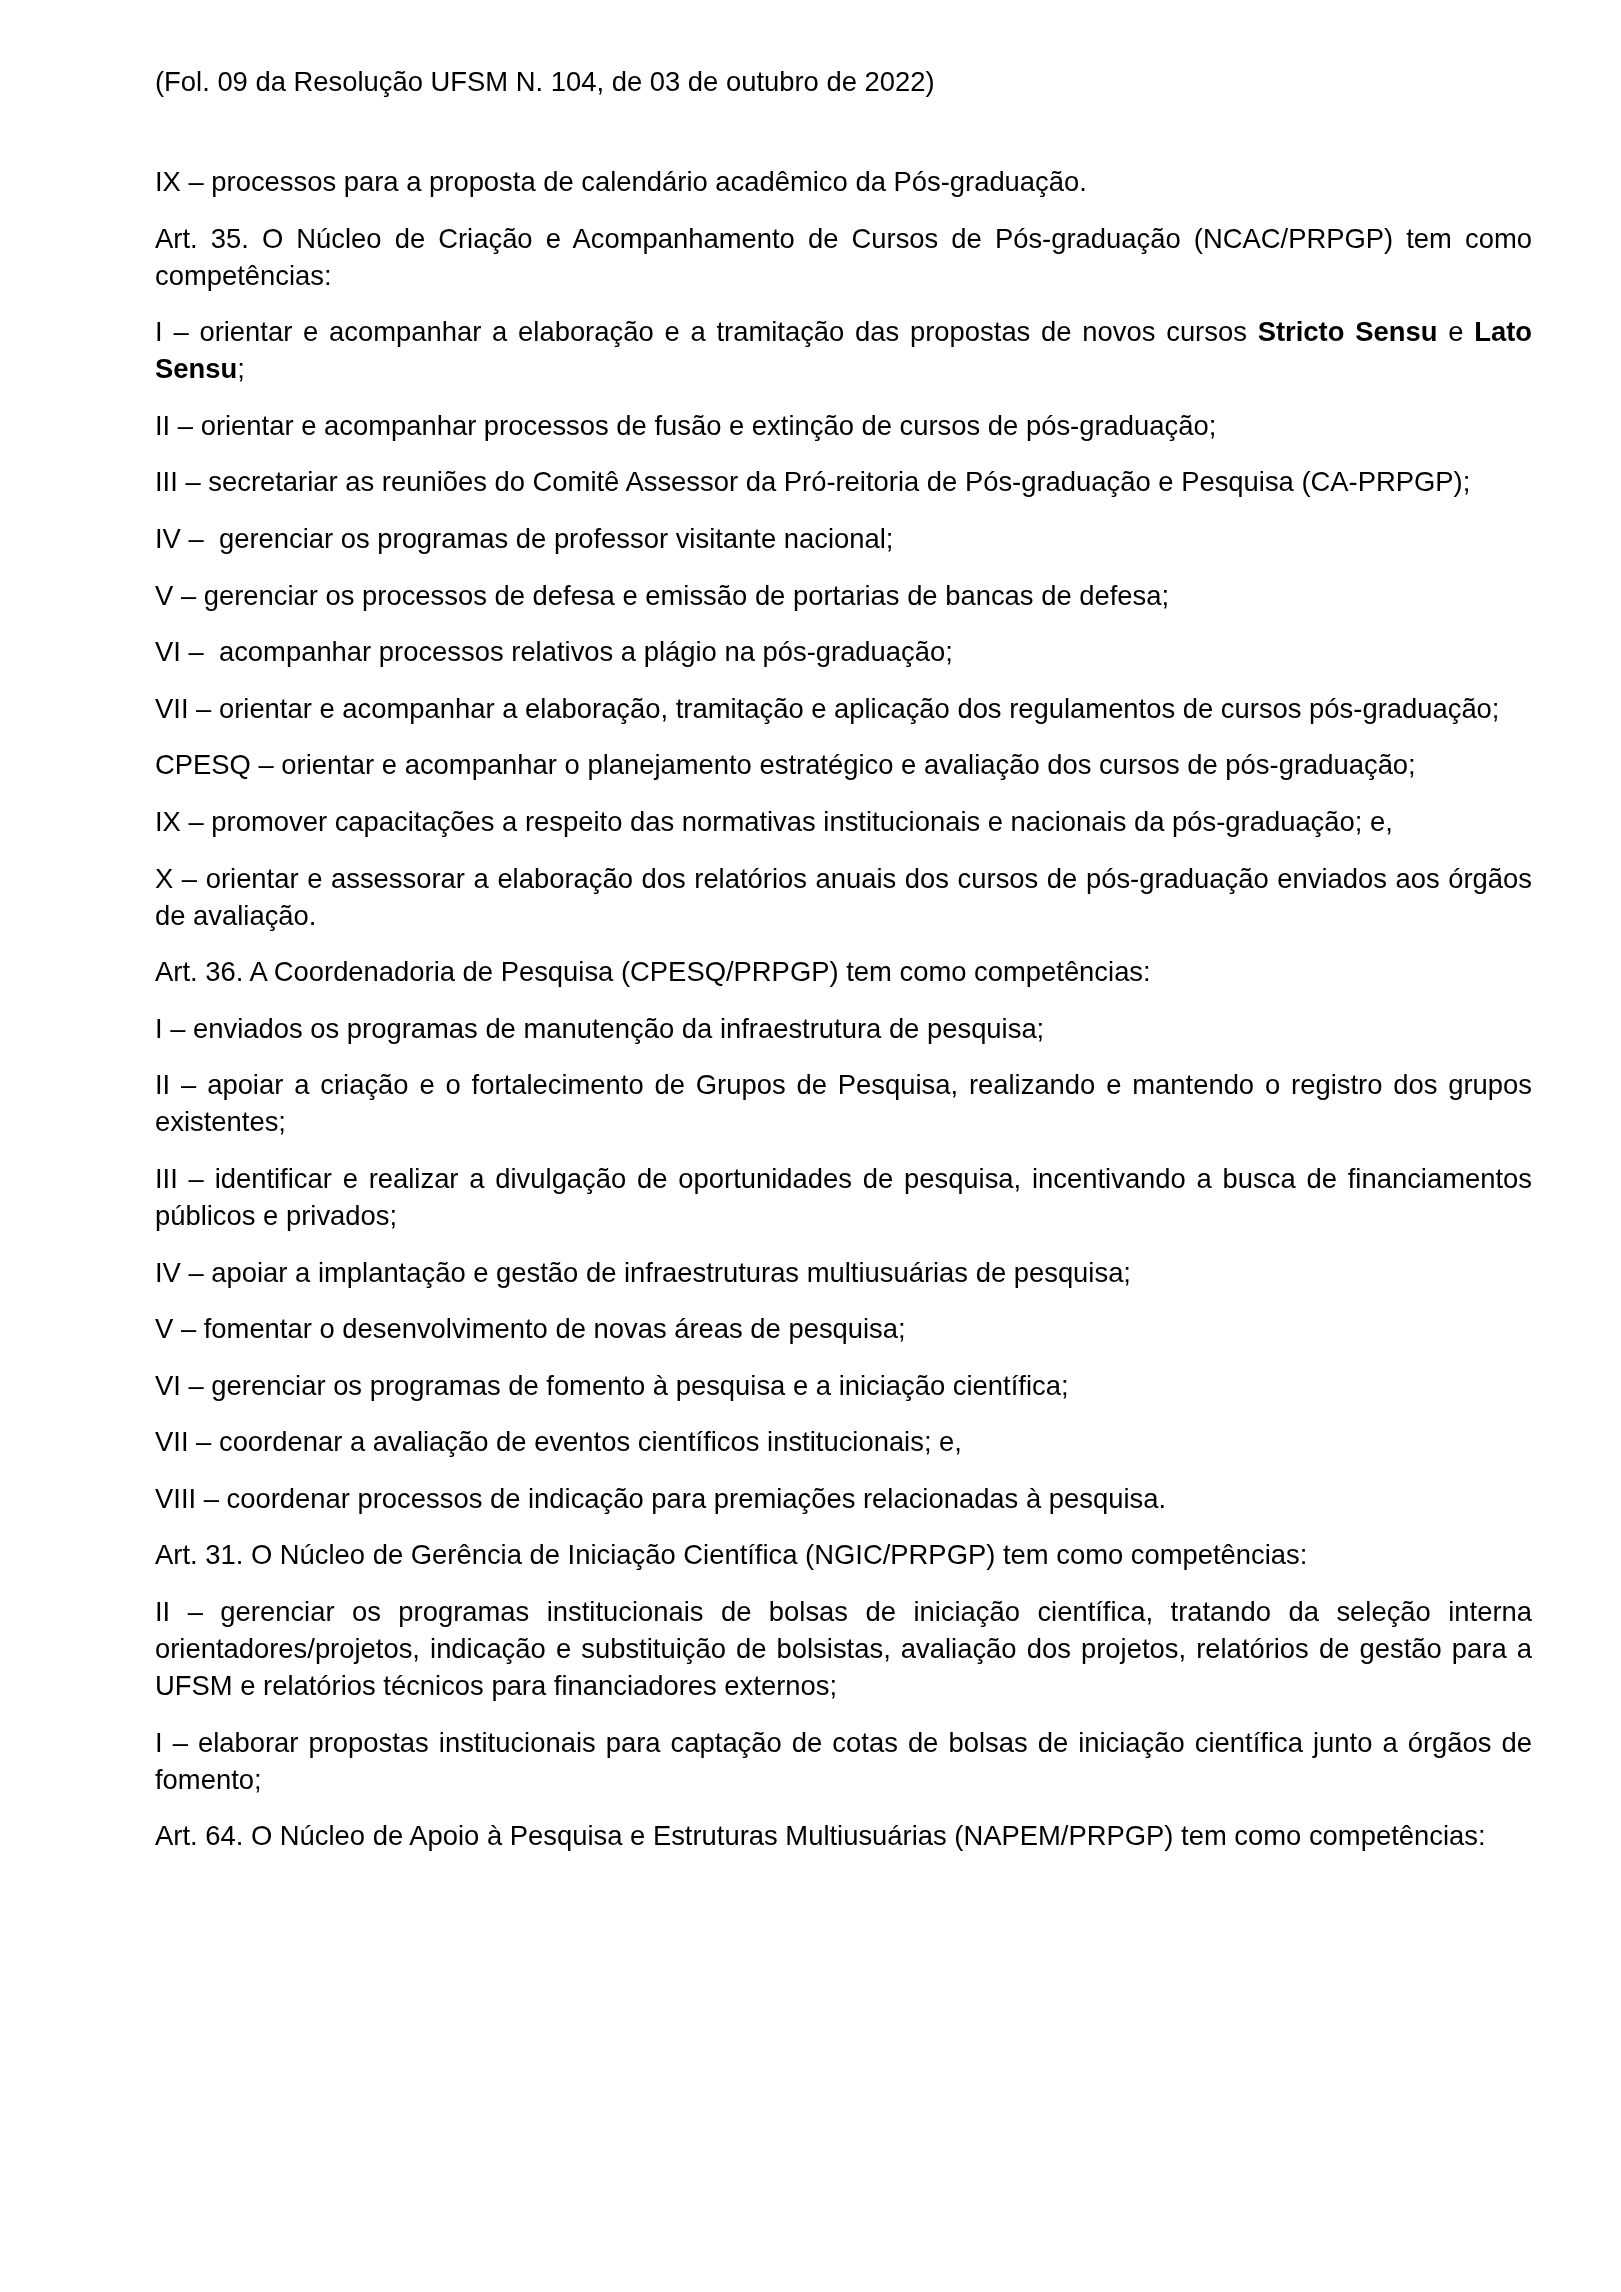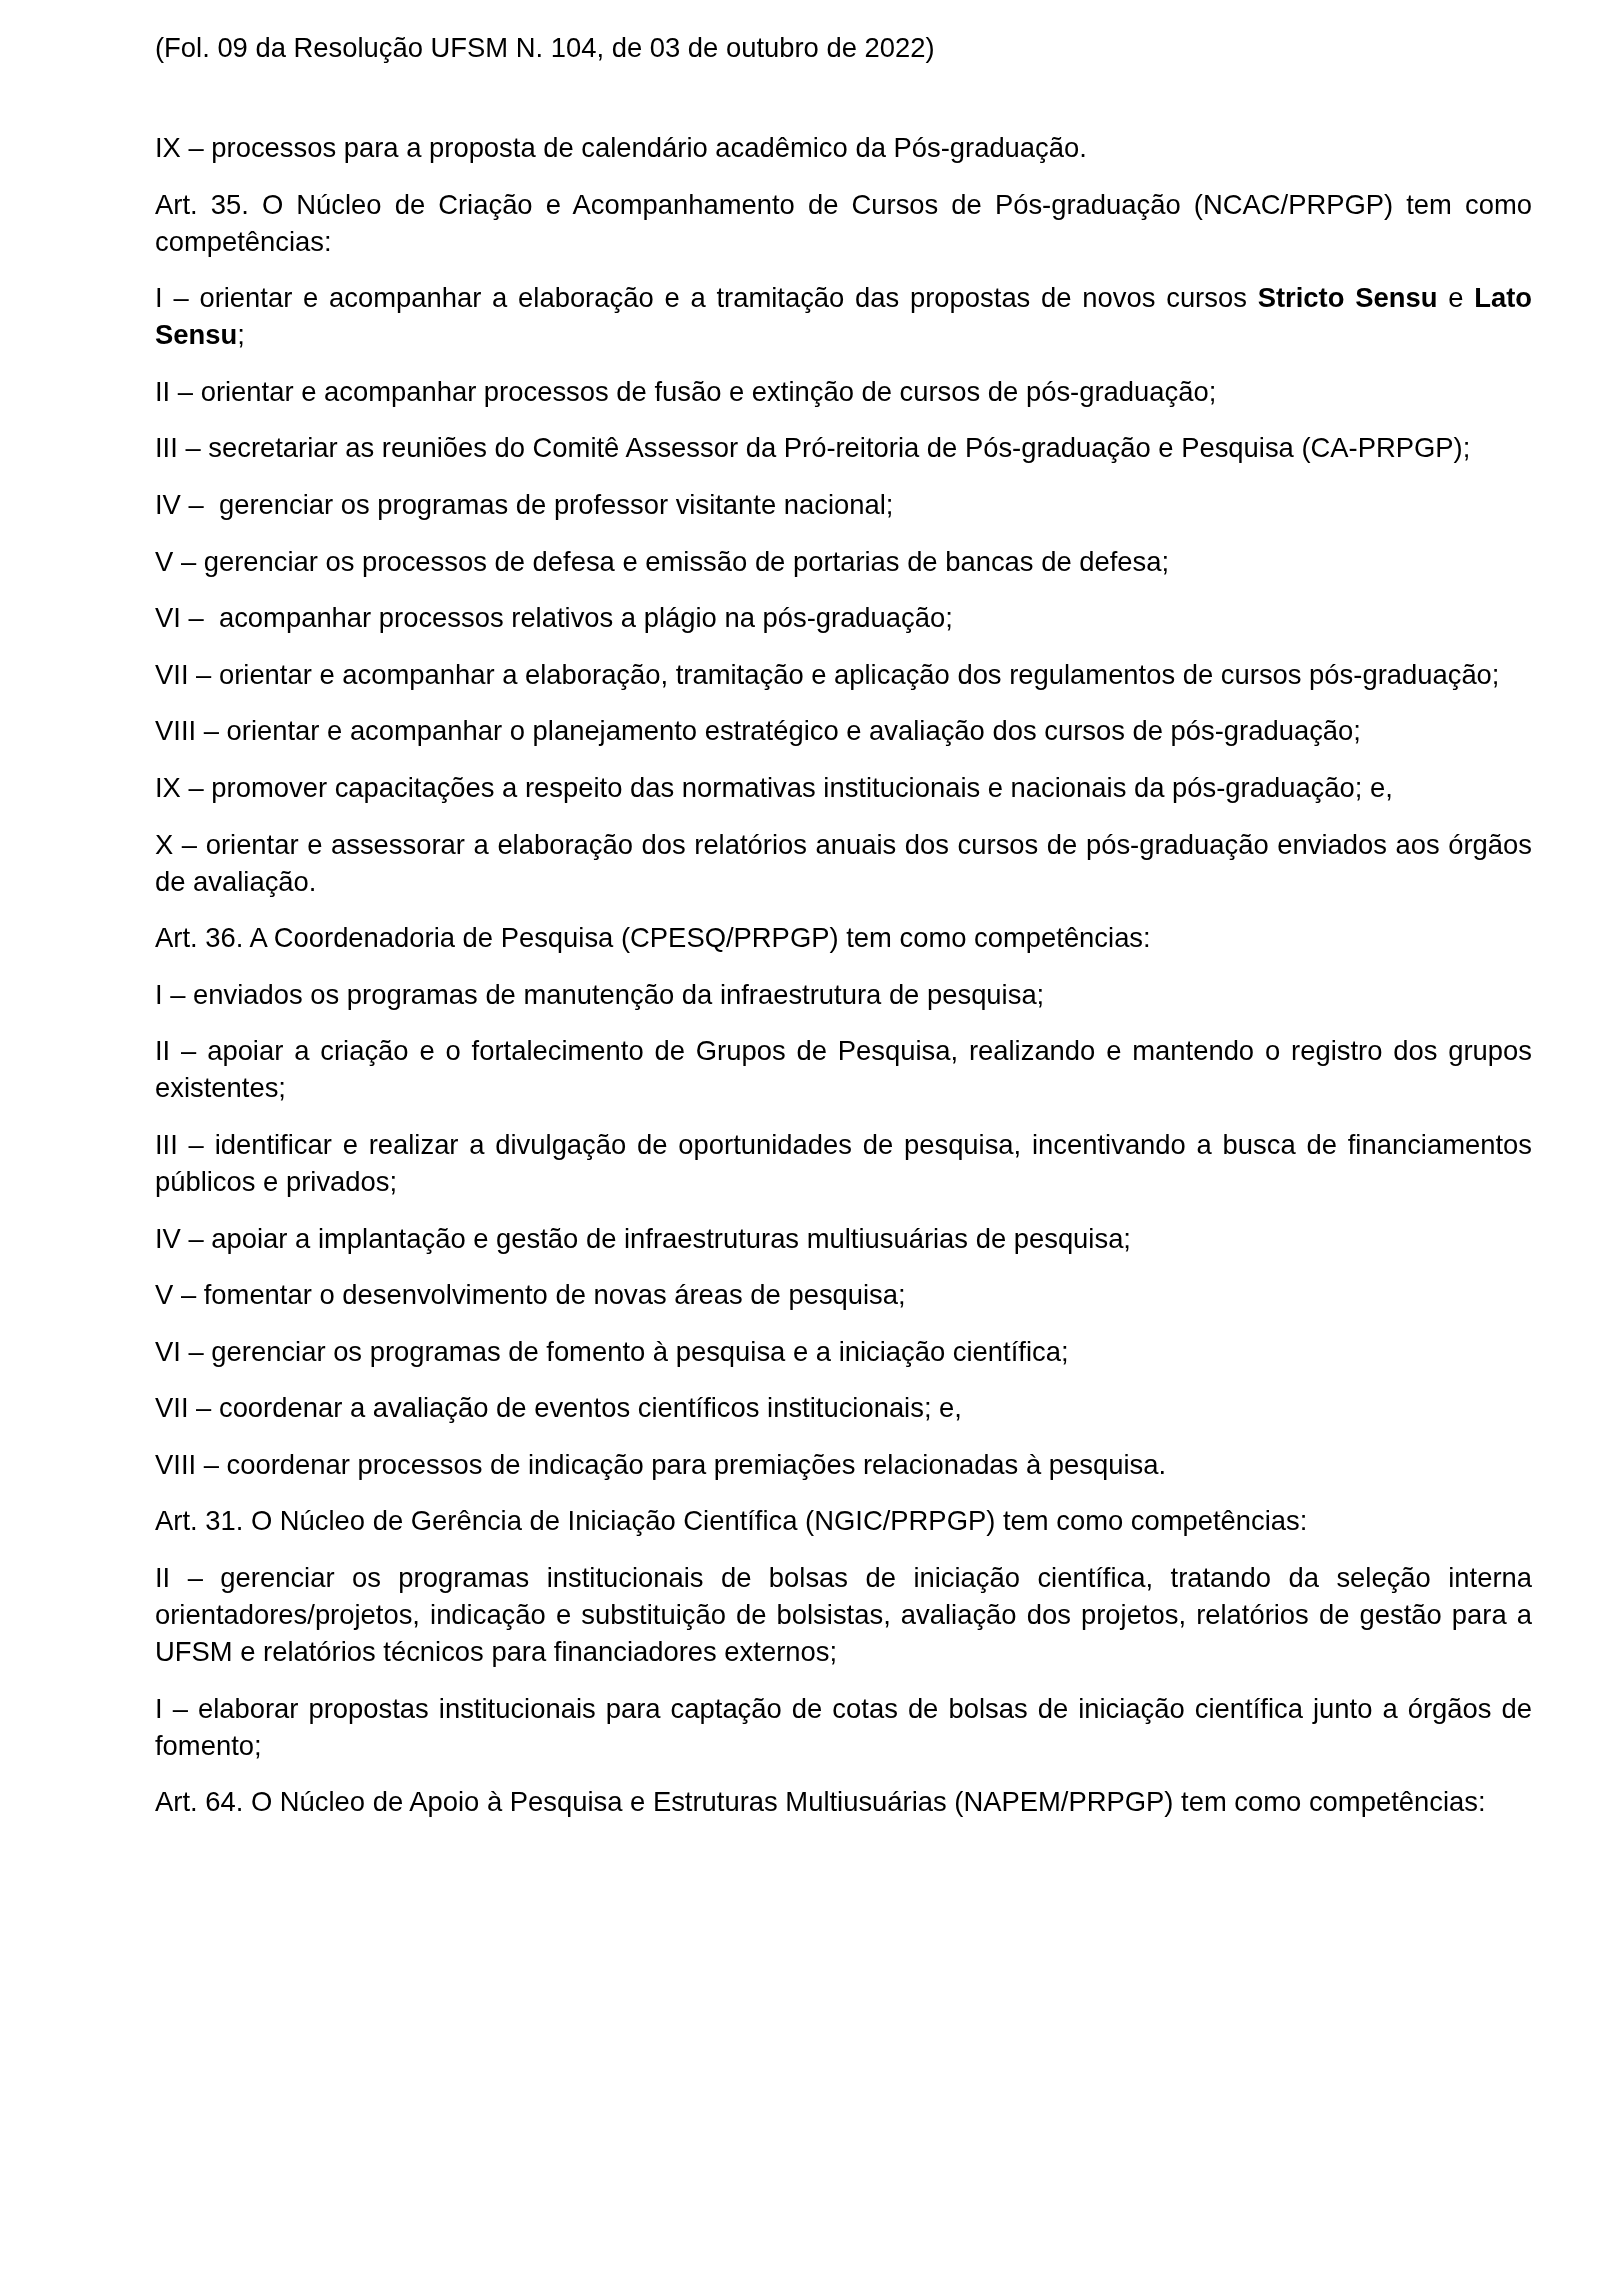--- a/index.html
+++ b/index.html
@@ -11,21 +11,21 @@
     width: 1621px;
     height: 2293px;
     overflow: hidden;
     font-family: "Liberation Sans", sans-serif;
     color: #000000;
   }
   .page {
     box-sizing: border-box;
     width: 1611px;
     height: 2293px;
-    padding: 29px 79px 0 155px;
+    padding: 63px 79px 0 155px;
     background: #ffffff;
   }
   .doc-header {
     margin: 0 0 63px 0;
     font-size: 27.4px;
     line-height: 37px;
     text-align: left;
     white-space: pre-wrap;
   }
   p.para {
@@ -47,21 +47,21 @@
   <div id="doc-body">
       <p class="para">IX – processos para a proposta de calendário acadêmico da Pós-graduação.</p>
       <p class="para">Art. 35. O Núcleo de Criação e Acompanhamento de Cursos de Pós-graduação (NCAC/PRPGP) tem como competências:</p>
       <p class="para"><span class="">I – orientar e acompanhar a elaboração e a tramitação das propostas de novos cursos </span><span class="b">Stricto Sensu</span><span class=""> e </span><span class="b">Lato Sensu</span><span class="">;</span></p>
       <p class="para">II – orientar e acompanhar processos de fusão e extinção de cursos de pós-graduação;</p>
       <p class="para">III – secretariar as reuniões do Comitê Assessor da Pró-reitoria de Pós-graduação e Pesquisa (CA-PRPGP);</p>
       <p class="para">IV –  gerenciar os programas de professor visitante nacional;</p>
       <p class="para">V – gerenciar os processos de defesa e emissão de portarias de bancas de defesa;</p>
       <p class="para">VI –  acompanhar processos relativos a plágio na pós-graduação;</p>
       <p class="para">VII – orientar e acompanhar a elaboração, tramitação e aplicação dos regulamentos de cursos pós-graduação;</p>
-      <p class="para">VIII – orientar e acompanhar o planejamento estratégico e avaliação dos cursos de pós-graduação;</p>
+      <p class="para">CPESQ – orientar e acompanhar o planejamento estratégico e avaliação dos cursos de pós-graduação;</p>
       <p class="para">IX – promover capacitações a respeito das normativas institucionais e nacionais da pós-graduação; e,</p>
       <p class="para">X – orientar e assessorar a elaboração dos relatórios anuais dos cursos de pós-graduação enviados aos órgãos de avaliação.</p>
       <p class="para">Art. 36. A Coordenadoria de Pesquisa (CPESQ/PRPGP) tem como competências:</p>
       <p class="para">I – enviados os programas de manutenção da infraestrutura de pesquisa;</p>
       <p class="para">II – apoiar a criação e o fortalecimento de Grupos de Pesquisa, realizando e mantendo o registro dos grupos existentes;</p>
       <p class="para">III – identificar e realizar a divulgação de oportunidades de pesquisa, incentivando a busca de financiamentos públicos e privados;</p>
       <p class="para">IV – apoiar a implantação e gestão de infraestruturas multiusuárias de pesquisa;</p>
       <p class="para">V – fomentar o desenvolvimento de novas áreas de pesquisa;</p>
       <p class="para">VI – gerenciar os programas de fomento à pesquisa e a iniciação científica;</p>
       <p class="para">VII – coordenar a avaliação de eventos científicos institucionais; e,</p>

